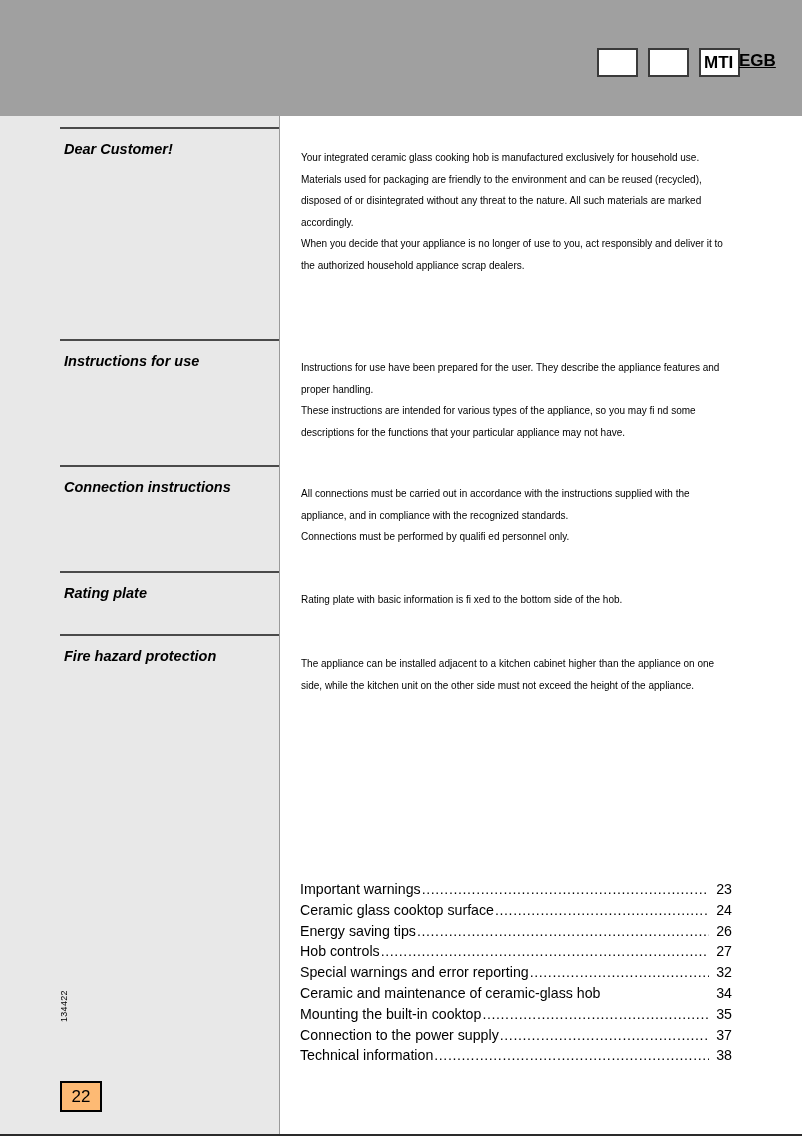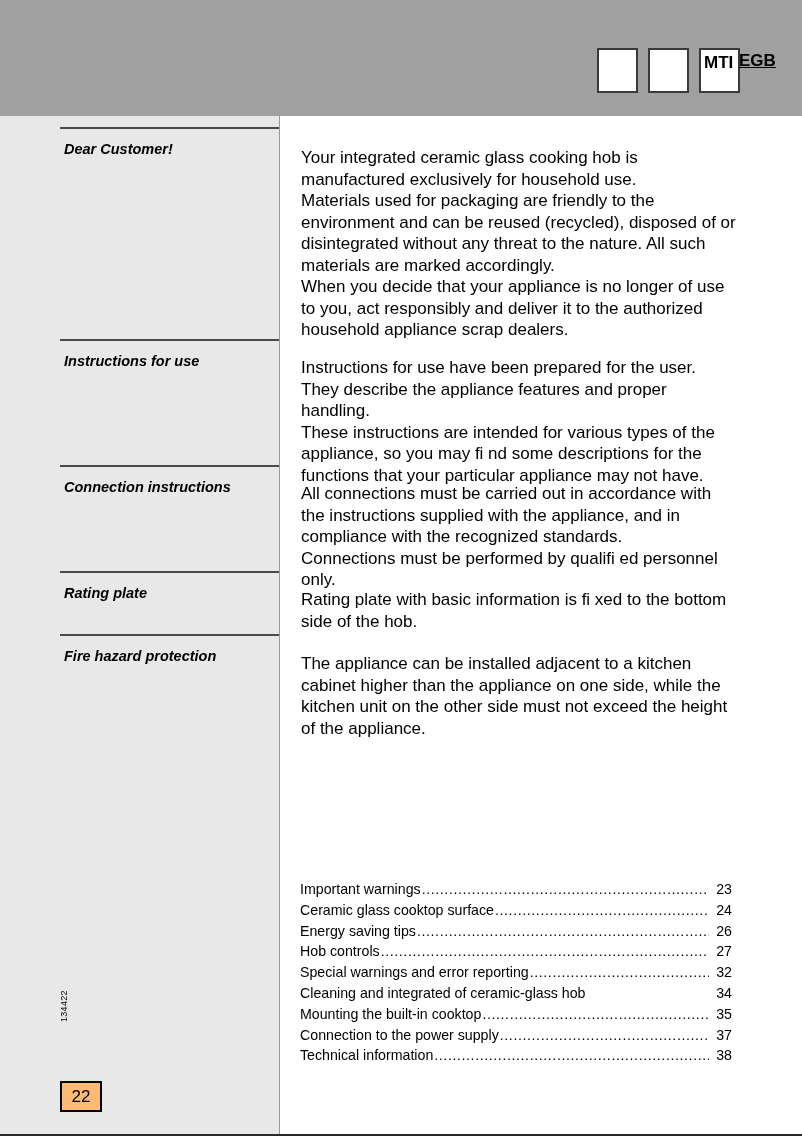--- a/index.html
+++ b/index.html
@@ -31,21 +31,21 @@
     font-size: 25px;
     font-weight: bold;
     color: #ffffff;
     letter-spacing: -0.2px;
     white-space: nowrap;
   }
   .lang-box {
     position: absolute;
     top: 48px;
     width: 41px;
-    height: 45px;
+    height: 29px;
     background: #ffffff;
     border: 2px solid #3a3a3a;
     box-sizing: border-box;
   }
   #lang-box-1 { left: 597px; }
   #lang-box-2 { left: 648px; }
   #lang-box-3 { left: 699px; }
   #lang-box-3-label {
     position: absolute;
     left: 3px;
@@ -144,21 +144,21 @@
   #content {
     position: absolute;
     left: 301px;
     top: 116px;
     width: 440px;
   }
   .body-block {
     position: absolute;
     left: 0;
     width: 435px;
-    font-size: 17px;
+    font-size: 10px;
     line-height: 21.5px;
     color: #000000;
   }
   .body-block p {
     margin: 0;
   }
 
   
   #toc {
     position: absolute;
@@ -304,21 +304,21 @@
     <span class="toc-page">27</span>
   </div>
 
   <div class="toc-row">
     <span class="toc-label">Special warnings and error reporting</span>
     <span class="toc-leader">........................................................................................................................................................................................................</span>
     <span class="toc-page">32</span>
   </div>
 
   <div class="toc-row">
-    <span class="toc-label">Cleaning and integrated of ceramic-glass hob</span>
+    <span class="toc-label">Ceramic and maintenance of ceramic-glass hob</span>
     <span class="toc-leader blank">........................................................................................................................................................................................................</span>
     <span class="toc-page">34</span>
   </div>
 
   <div class="toc-row">
     <span class="toc-label">Mounting the built-in cooktop</span>
     <span class="toc-leader">........................................................................................................................................................................................................</span>
     <span class="toc-page">35</span>
   </div>
 

